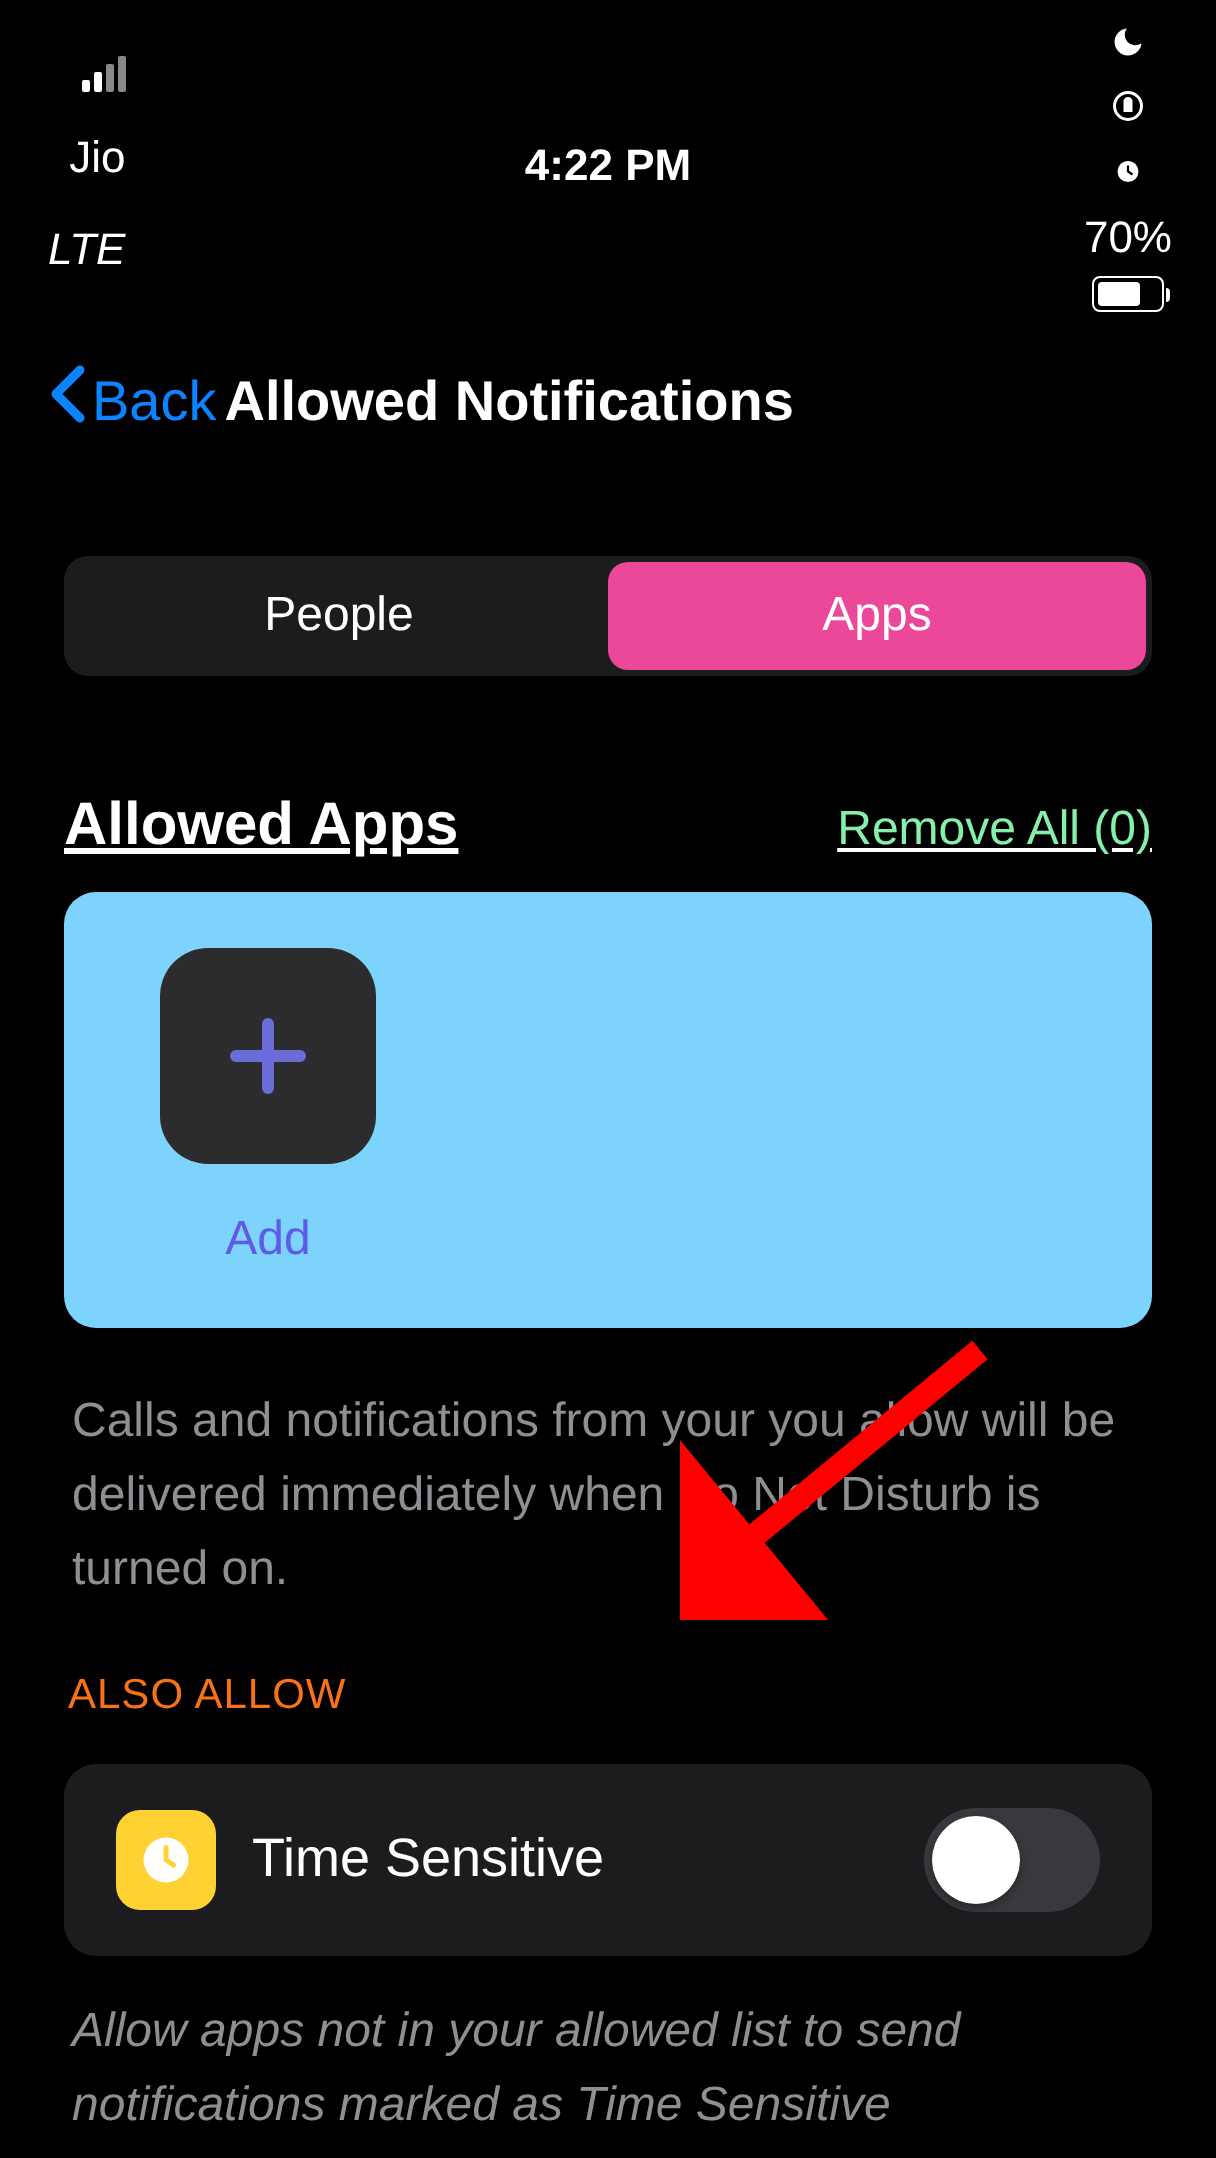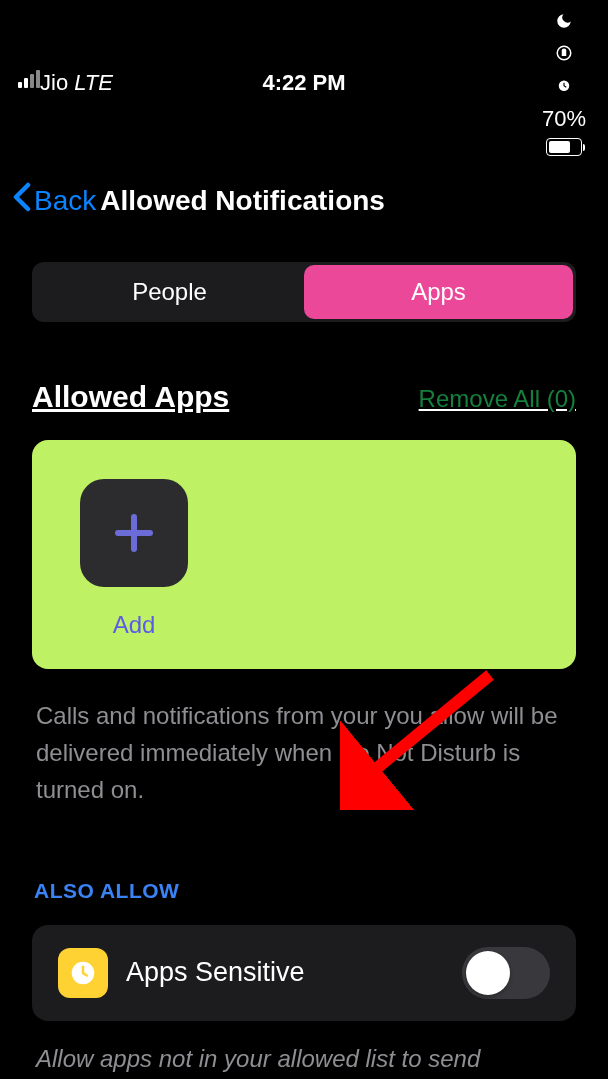--- a/index.html
+++ b/index.html
@@ -20,22 +20,23 @@
     .status-bar {
       display: flex;
       justify-content: space-between;
       align-items: center;
       padding: 10px 22px 8px 18px;
       font-size: 22px;
       font-weight: 500;
     }
     .status-left {
       display: flex;
-      align-items: flex-start;
-      gap: 0;
+      align-items: flex-end;
+      gap: 20px;
+      flex-direction: column;
     }
     .signal-bars {
       display: flex;
       align-items: flex-end;
       gap: 2px;
       height: 18px;
     }
     .signal-bars span {
       width: 4px;
       background: #888;
@@ -79,21 +80,21 @@
     }
     .battery-fill {
       width: 70%;
       height: 100%;
       background: #fff;
       border-radius: 2px;
     }
     .nav-bar {
       display: flex;
       align-items: center;
-      padding: 18px 12px;
+      padding: 18px 24px;
       gap: 4px;
     }
     .back-btn {
       display: flex;
       align-items: center;
       gap: 2px;
       color: #0a84ff;
       font-size: 28px;
       cursor: pointer;
     }
@@ -106,21 +107,21 @@
       font-weight: 700;
     }
     .content {
       padding: 0 32px;
     }
     .segmented-control {
       display: flex;
       background: #1c1c1e;
       border-radius: 12px;
       padding: 3px;
-      margin-top: 24px;
+      margin-top: 40px;
     }
     .segment {
       flex: 1;
       text-align: center;
       padding: 13px 0;
       font-size: 24px;
       font-weight: 500;
       border-radius: 10px;
       cursor: pointer;
     }
@@ -132,29 +133,29 @@
       justify-content: space-between;
       align-items: baseline;
       margin-top: 58px;
       text-decoration: underline;
     }
     .section-title {
       font-size: 30px;
       font-weight: 700;
     }
     .remove-all {
-      color: #15803d;
+      color: #86efac;
       font-size: 24px;
       cursor: pointer;
     }
     .app-card {
-      background: #bef264;
+      background: #7dd3fc;
       border-radius: 16px;
-      padding: 39px 48px 30px 48px;
-      margin-top: 26px;
+      padding: 28px 48px 30px 48px;
+      margin-top: 16px;
     }
     .add-btn {
       display: inline-flex;
       flex-direction: column;
       align-items: center;
       gap: 24px;
       cursor: pointer;
     }
     .add-icon {
       width: 108px;
@@ -174,26 +175,25 @@
       font-size: 24px;
     }
     .description {
       color: #8e8e93;
       font-size: 24px;
       line-height: 1.55;
       margin-top: 28px;
       padding: 0 4px;
     }
     .also-allow-label {
-      color: #3b82f6;
+      color: #f97316;
       font-size: 21px;
       letter-spacing: 0.5px;
-      margin-top: 70px;
+      margin-top: 32px;
       padding-left: 2px;
-      font-weight: bold;
     }
     .toggle-row {
       background: #1c1c1e;
       border-radius: 16px;
       margin-top: 22px;
       padding: 22px 26px;
       display: flex;
       align-items: center;
       gap: 18px;
     }
@@ -313,21 +313,21 @@
 
   <div class="also-allow-label">ALSO ALLOW</div>
 
   <div class="toggle-row">
     <div class="toggle-icon">
       <svg width="30" height="30" viewBox="0 0 24 24" fill="#fff">
           <circle cx="12" cy="12" r="9"></circle>
           <path d="M12 7v5l3 2" stroke="#ffd233" stroke-width="2" stroke-linecap="round" fill="none"></path>
         </svg>
     </div>
-    <div class="toggle-label">Apps Sensitive</div>
+    <div class="toggle-label">Time Sensitive</div>
     <div class="switch">
       <div class="switch-knob"></div>
     </div>
   </div>
 
   <div class="description" style="margin-top:19px;font-style:italic;">Allow apps not in your allowed list to send notifications marked as Time Sensitive immediately.</div>
 </div>
 
 <svg class="arrow-annotation" width="170" height="150" viewBox="0 0 170 150">
   <defs>

